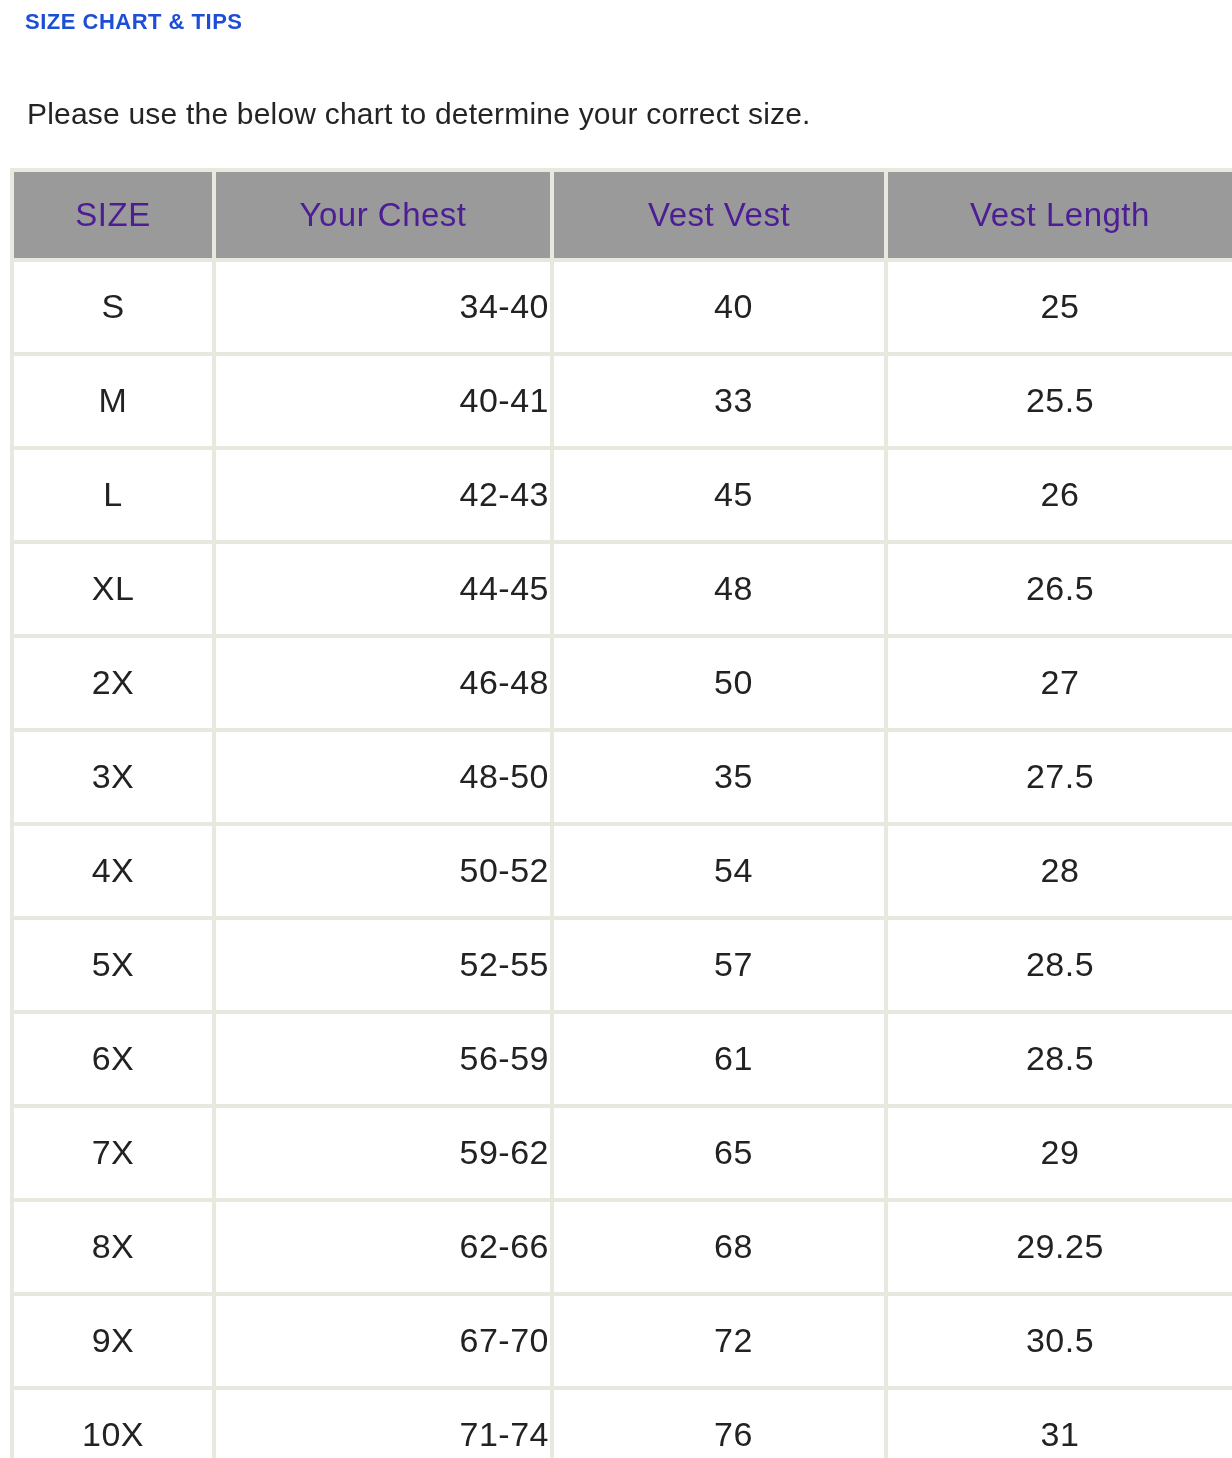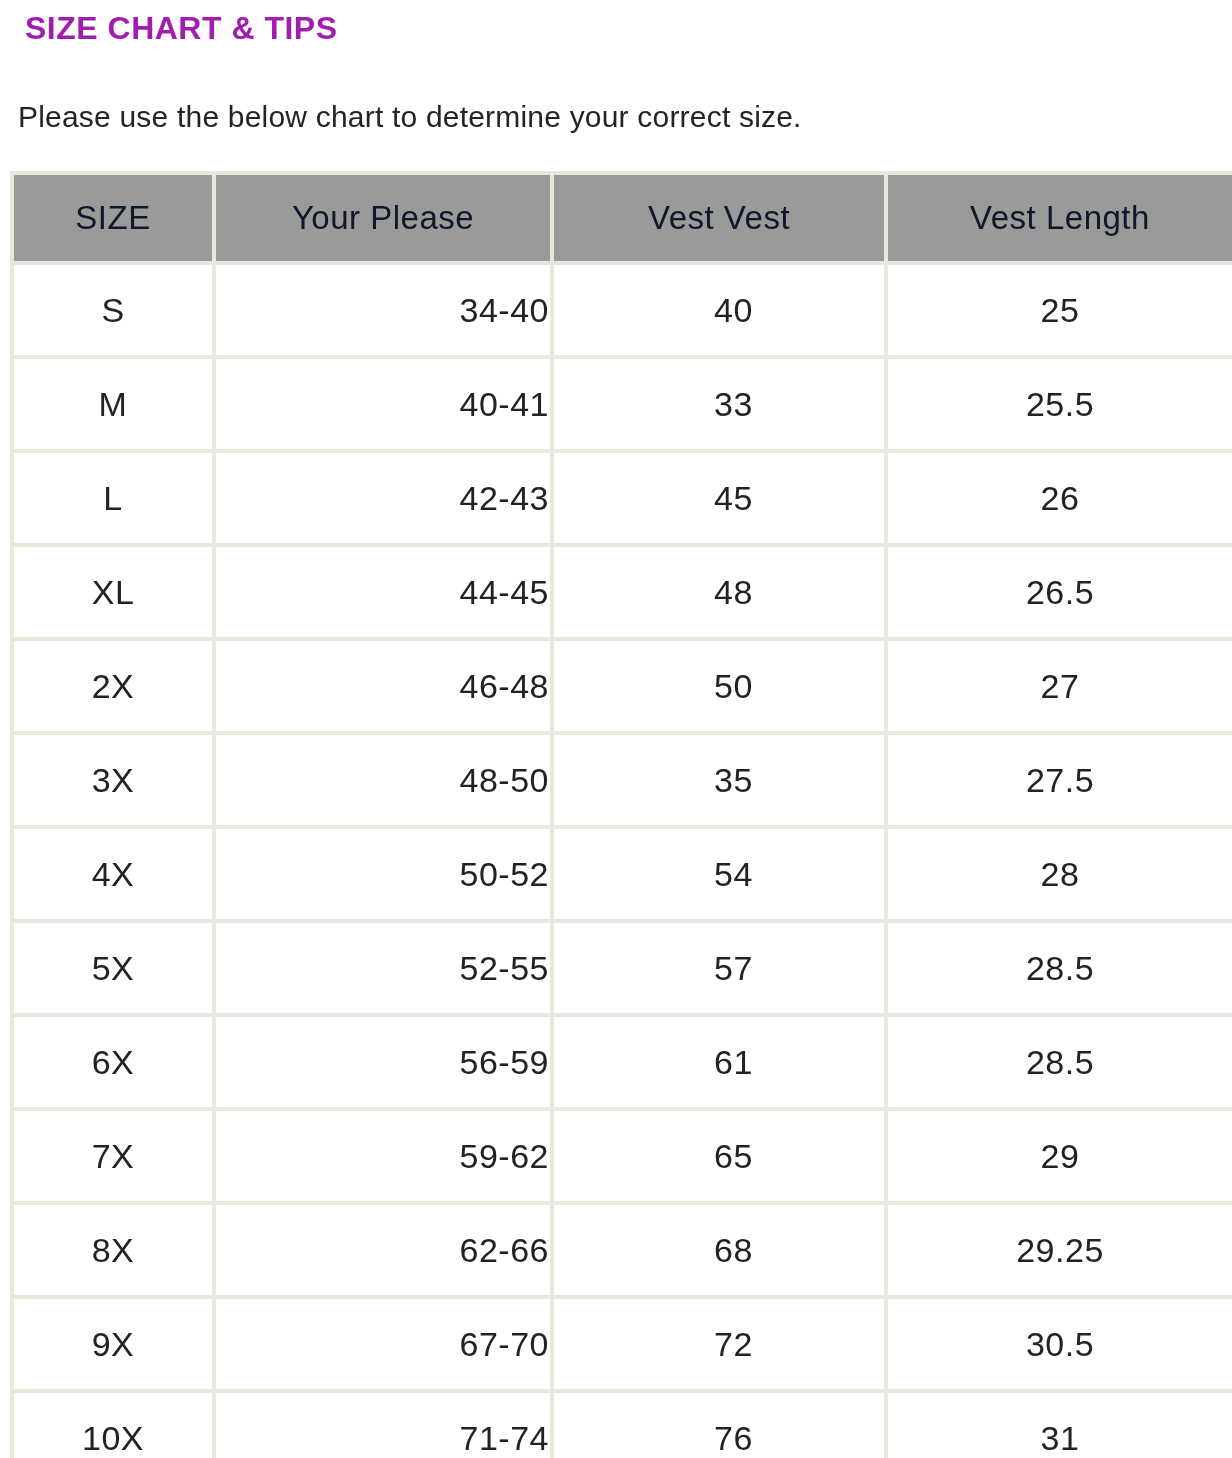--- a/index.html
+++ b/index.html
@@ -13,28 +13,28 @@
     color: #1c1c1c;
   }
   .page {
     width: 1232px;
     height: 1458px;
     position: relative;
   }
   .page-title {
     margin: 0;
     padding: 8px 0 0 25px;
-    font-size: 32px;
+    font-size: 22px;
     font-weight: 700;
     letter-spacing: 0.5px;
     line-height: 1.25;
-    color: #a21caf;
+    color: #1d4ed8;
   }
   .page-subtitle {
-    margin: 8px;
+    margin: 17px;
     padding: 43px 0 0 10px;
     font-size: 30px;
     font-weight: 400;
     letter-spacing: 0.2px;
     line-height: 1.2;
     color: #242424;
   }
   table.size-table {
     border-collapse: collapse;
     table-layout: fixed;
@@ -48,21 +48,21 @@
   table.size-table th,
   table.size-table td {
     border: 4px solid #e9e8df;
     background: #ffffff;
     vertical-align: middle;
     overflow: hidden;
     white-space: nowrap;
   }
   table.size-table th {
     background: #9a9a9a;
-    color: #0f172a;
+    color: #4c1d95;
     font-weight: 400;
     font-size: 33px;
     height: 84px;
     text-align: center;
     letter-spacing: 0.5px;
   }
   table.size-table td {
     font-size: 34px;
     height: 88px;
     color: #222222;
@@ -85,21 +85,21 @@
   <table class="size-table">
     <colgroup>
       <col class="c1">
         <col class="c2">
         <col class="c3">
         <col class="c4">
     </colgroup>
     <thead>
       <tr>
         <th>SIZE</th>
-        <th>Your Please</th>
+        <th>Your Chest</th>
         <th>Vest Vest</th>
         <th>Vest Length</th>
       </tr>
     </thead>
     <tbody>
       <tr>
         <td class="col-size">S</td>
         <td class="col-your-chest">34-40</td>
         <td class="col-vest-chest">40</td>
         <td class="col-vest-length">25</td>

